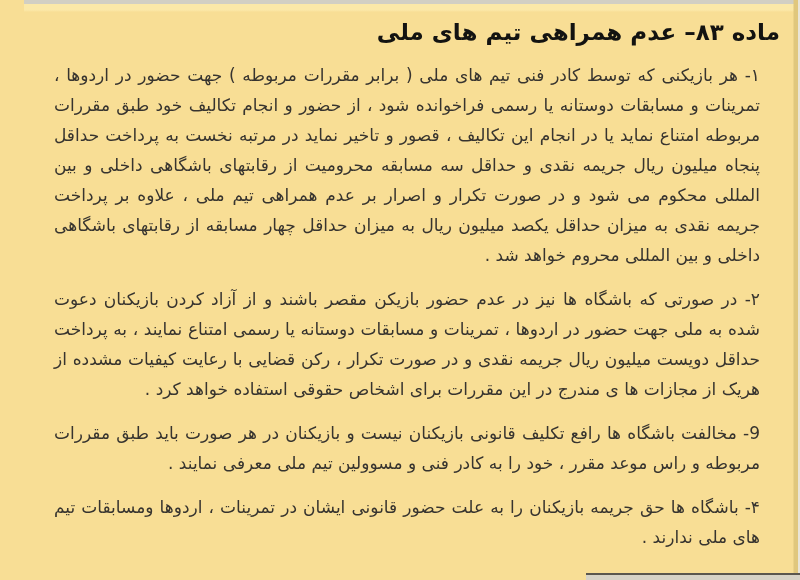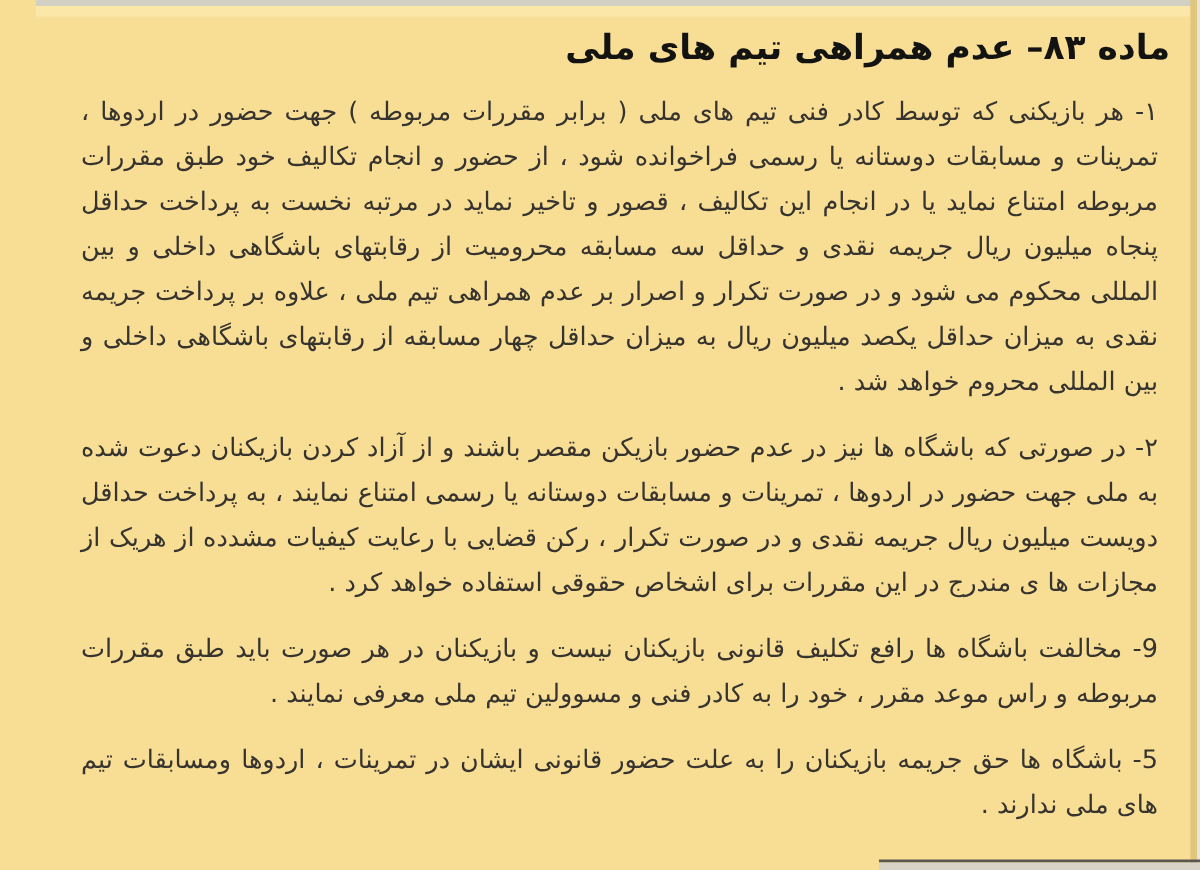--- a/index.html
+++ b/index.html
@@ -58,36 +58,36 @@
     letter-spacing: 0.2px;
   }
   .body-text {
     padding: 12px 28px 0 30px;
     font-size: 17px;
     line-height: 30px;
     color: #37342f;
     text-align: justify;
   }
   .body-text p {
-    margin: 0 0 14px 0;
+    margin: 0 12px 14px 0;
   }
 </style>
 </head>
 <body>
 
 <div class="page">
 
   <div class="scan-edge-top"></div>
   <div class="scan-edge-right"></div>
 
   <h1 class="title">ماده ۸۳– عدم همراهی تیم های ملی</h1>
 
   <div class="body-text">
     <p>۱- هر بازیکنی که توسط کادر فنی تیم های ملی ( برابر مقررات مربوطه ) جهت حضور در اردوها ، تمرینات و مسابقات دوستانه یا رسمی فراخوانده شود ، از حضور و انجام تکالیف خود طبق مقررات مربوطه امتناع نماید یا در انجام این تکالیف ، قصور و تاخیر نماید در مرتبه نخست به پرداخت حداقل پنجاه میلیون ریال جریمه نقدی و حداقل سه مسابقه محرومیت از رقابتهای باشگاهی داخلی و بین المللی محکوم می شود و در صورت تکرار و اصرار بر عدم همراهی تیم ملی ، علاوه بر پرداخت جریمه نقدی به میزان حداقل یکصد میلیون ریال به میزان حداقل چهار مسابقه از رقابتهای باشگاهی داخلی و بین المللی محروم خواهد شد .</p>
     <p>۲- در صورتی که باشگاه ها نیز در عدم حضور بازیکن مقصر باشند و از آزاد کردن بازیکنان دعوت شده به ملی جهت حضور در اردوها ، تمرینات و مسابقات دوستانه یا رسمی امتناع نمایند ، به پرداخت حداقل دویست میلیون ریال جریمه نقدی و در صورت تکرار ، رکن قضایی با رعایت کیفیات مشدده از هریک از مجازات ها ی مندرج در این مقررات برای اشخاص حقوقی استفاده خواهد کرد .</p>
     <p>9- مخالفت باشگاه ها رافع تکلیف قانونی بازیکنان نیست و بازیکنان در هر صورت باید طبق مقررات مربوطه و راس موعد مقرر ، خود را به کادر فنی و مسوولین تیم ملی معرفی نمایند .</p>
-    <p>5- باشگاه ها حق جریمه بازیکنان را به علت حضور قانونی ایشان در تمرینات ، اردوها ومسابقات تیم های ملی ندارند .</p>
+    <p>۴- باشگاه ها حق جریمه بازیکنان را به علت حضور قانونی ایشان در تمرینات ، اردوها ومسابقات تیم های ملی ندارند .</p>
   </div>
 
   <div class="scan-edge-bottom-line"></div>
   <div class="scan-edge-bottom-fill"></div>
 
 </div>
 
 </body></html>

